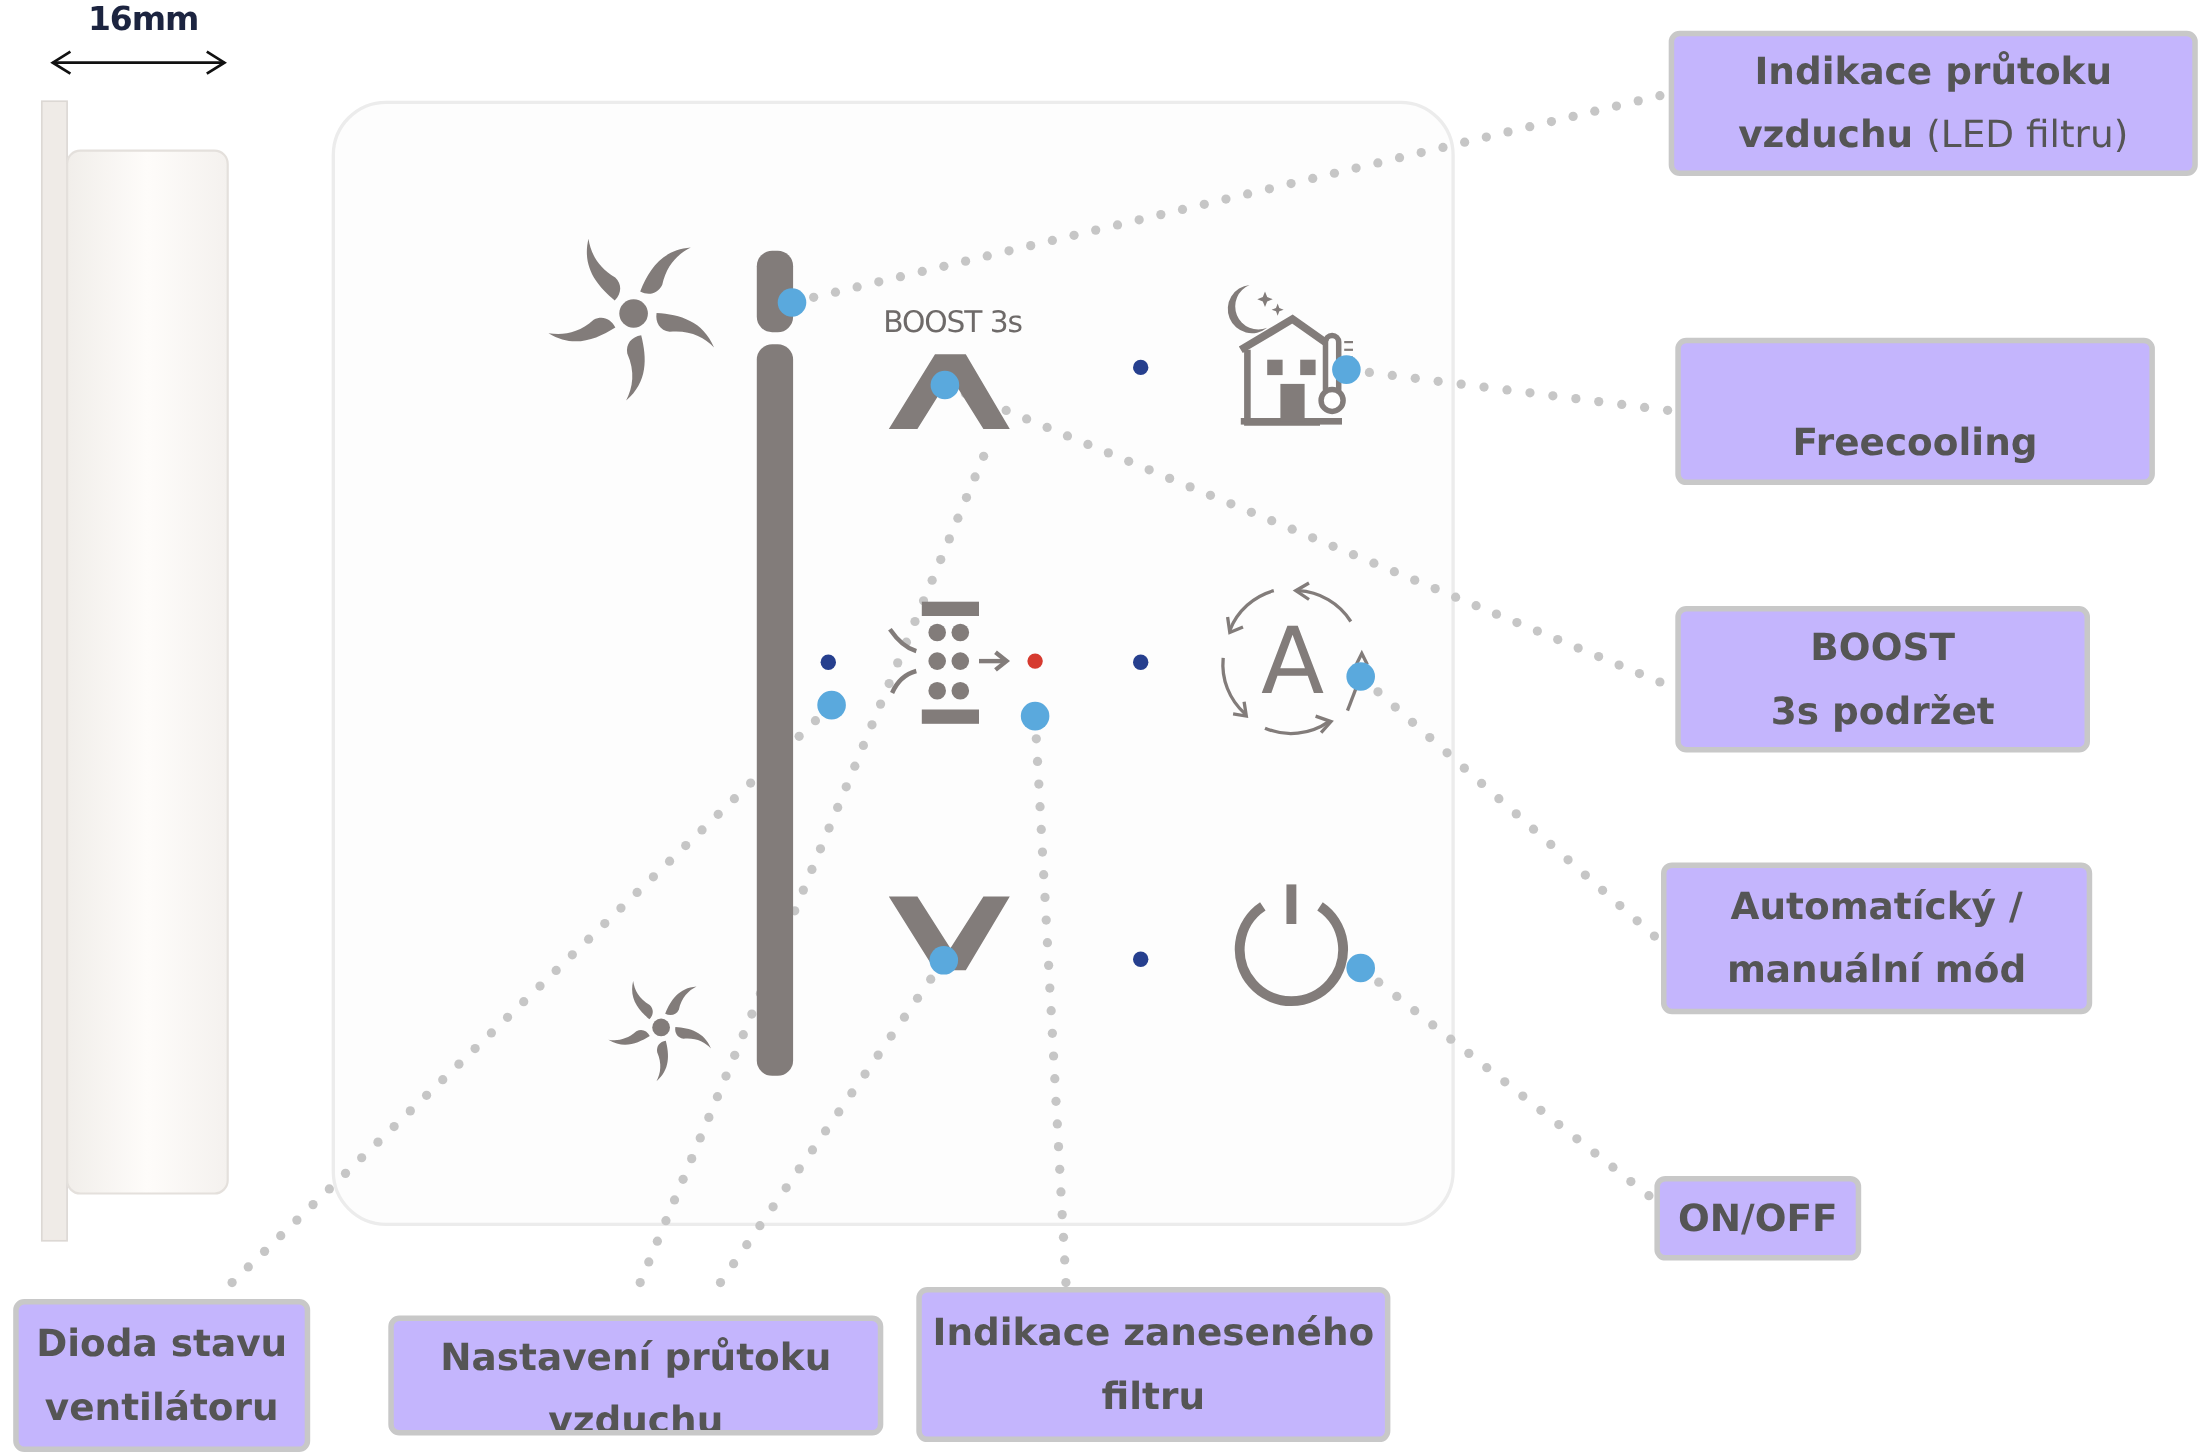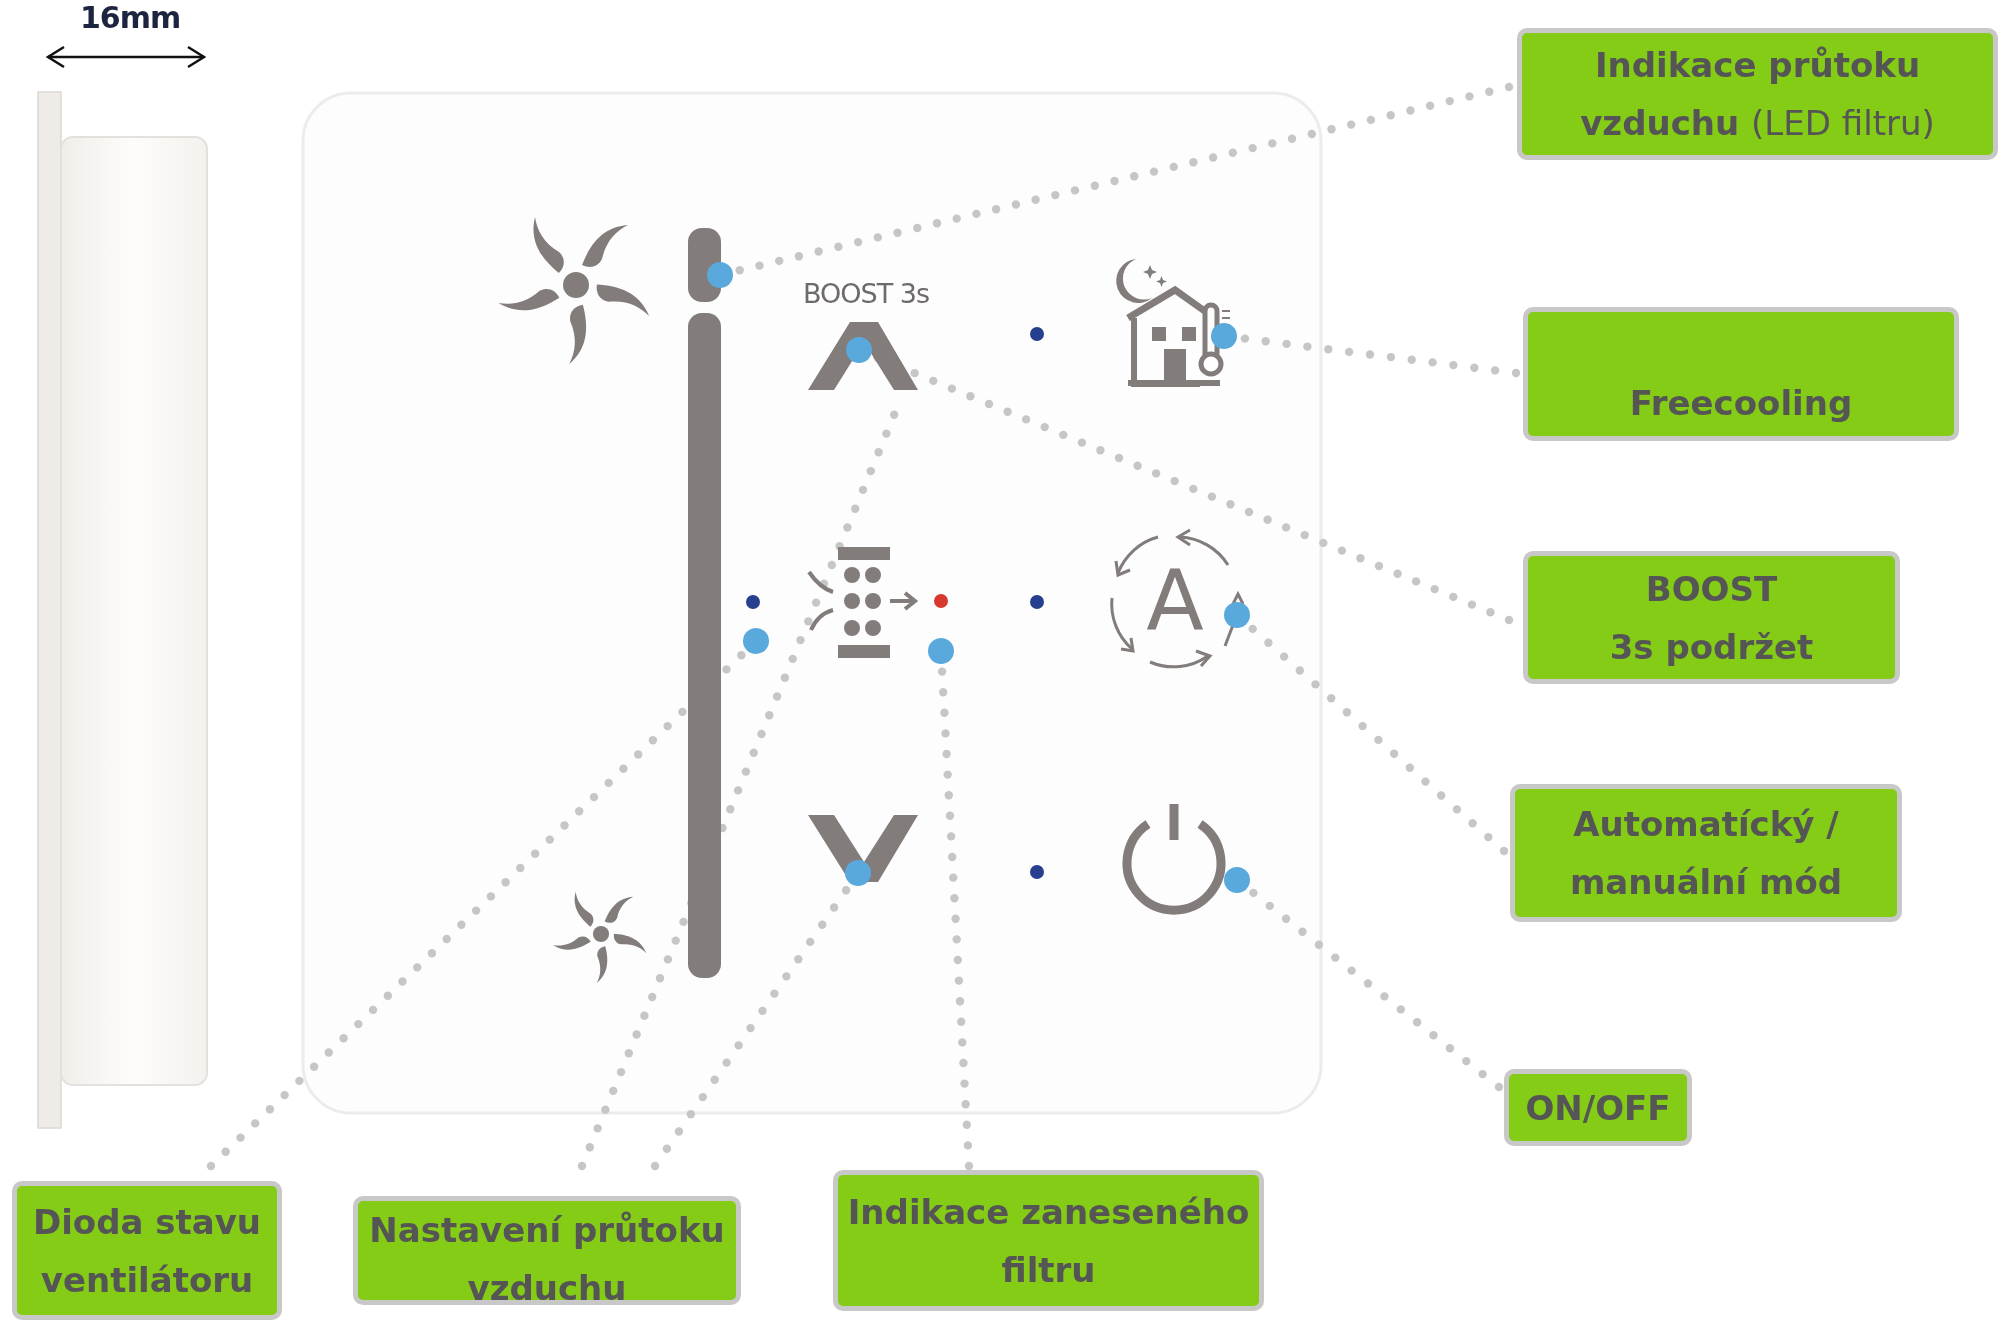--- a/index.html
+++ b/index.html
@@ -1,20 +1,20 @@
 <!DOCTYPE html>
 <html><head>
 <meta charset="utf-8">
 <style>
   html, body { margin:0; padding:0; background:#ffffff; }
   body { width:2006px; height:1320px; position:relative; overflow:hidden; font-family:"Liberation Sans", sans-serif; }
   #canvas { position:absolute; left:0; top:0; width:2006px; height:1320px; }
   .dim-label { position:absolute; left:80px; top:0px; font:bold 30px "DejaVu Sans", sans-serif; color:#1c2440; letter-spacing:-1px; }
   .label-box {
-    position:absolute; box-sizing:border-box; border:5px solid #c8c8c8; border-radius:10px; background:#84cc16;
+    position:absolute; box-sizing:border-box; border:5px solid #c8c8c8; border-radius:10px; background:#c4b5fd;
     display:flex; align-items:center; justify-content:center; text-align:center;
     font-family:"DejaVu Sans", sans-serif; font-weight:bold; font-size:34px; line-height:58px; color:#555555;
   }
   .label-box .light { font-weight:normal; }
   .boost-text { position:absolute; font:27px "DejaVu Sans", sans-serif; color:#6e6a69; letter-spacing:-1px; }
 </style>
 </head>
 <body>
 
 <svg id="canvas" width="2006" height="1320" viewBox="0 0 2006 1320">
@@ -423,19 +423,19 @@
 </div>
 
 <div class="label-box" style="left:1504px; top:1069px; width:188px; height:77px;text-align:right;">
   <div><span>ON/OFF</span></div>
 </div>
 
 <div class="label-box" style="left:12px; top:1181px; width:270px; height:139px;">
   <div><span>Dioda stavu</span><br><span>ventilátoru</span></div>
 </div>
 
-<div class="label-box" style="left:353px; top:1196px; width:388px; height:109px; align-items:center; padding-top:16px; overflow:hidden;">
+<div class="label-box" style="left:353px; top:1196px; width:450px; height:109px; align-items:flex-start; padding-top:4px; overflow:hidden;">
   <div><span>Nastavení průtoku</span><br><span>vzduchu</span></div>
 </div>
 
 <div class="label-box" style="left:833px; top:1170px; width:431px; height:141px;">
   <div><span>Indikace zaneseného</span><br><span>filtru</span></div>
 </div>
 
 </body></html>

